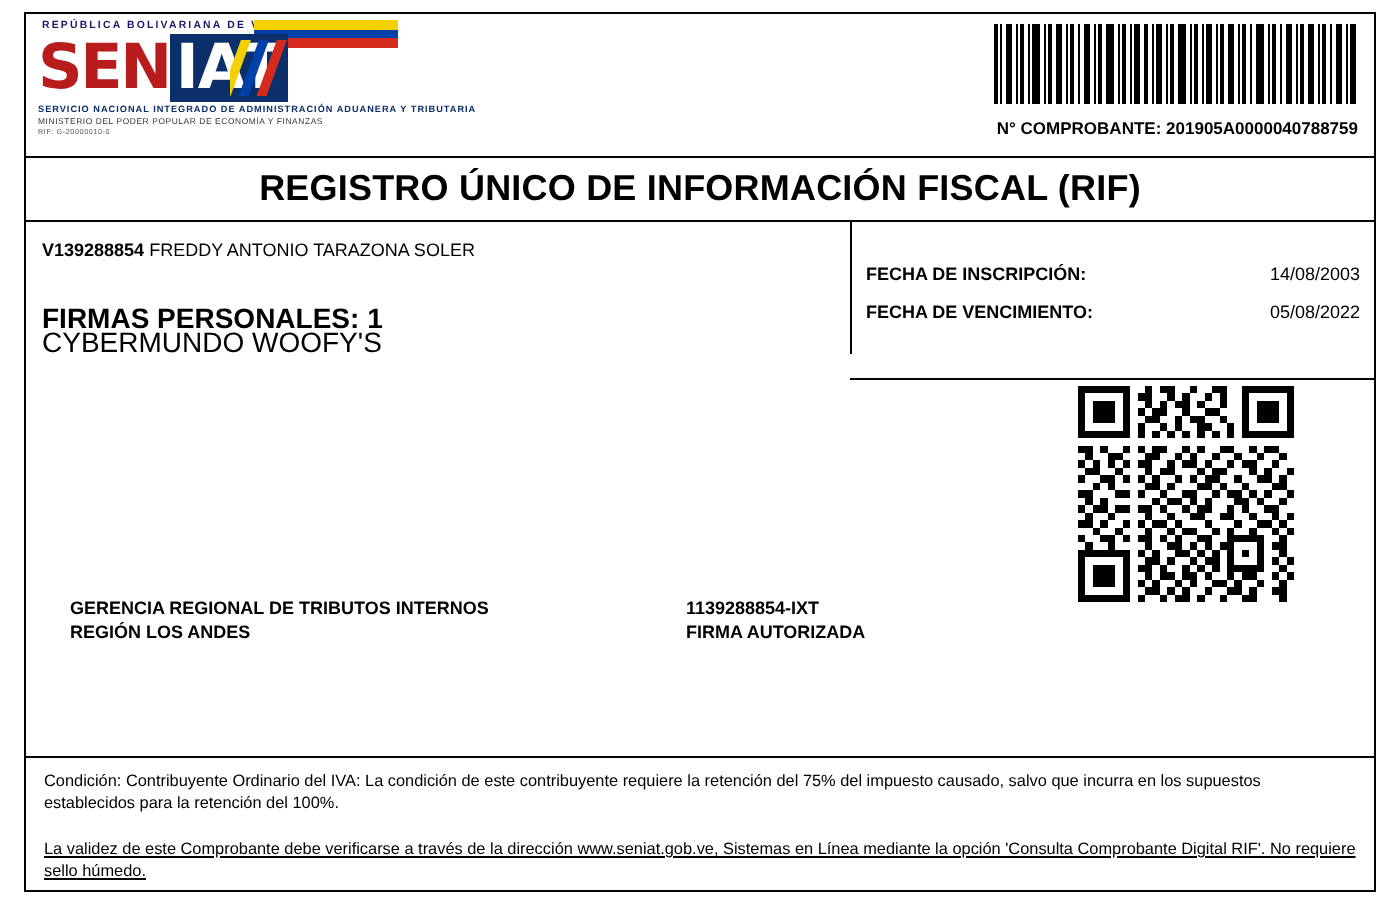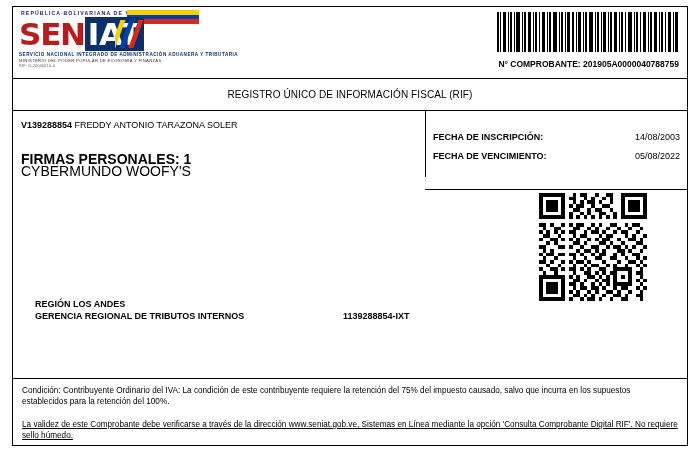--- a/index.html
+++ b/index.html
@@ -139,22 +139,22 @@
   
   .title-bar {
     height: 32px;
     border-bottom: 1px solid #000;
     display: flex;
     align-items: center;
     justify-content: center;
     box-sizing: border-box;
   }
   .title-bar .t {
-    font-size: 10px;
-    font-weight: normal;
+    font-size: 18px;
+    font-weight: bold;
     letter-spacing: 0.1px;
   }
 
   
   .body-area {
     position: relative;
     height: 268px;
     border-bottom: 1px solid #000;
     box-sizing: border-box;
   }
@@ -640,26 +640,27 @@
             <rect x="13" y="28" width="2" height="1"></rect>
               <rect x="16" y="28" width="1" height="1"></rect>
             <rect x="19" y="28" width="1" height="1"></rect>
               <rect x="22" y="28" width="2" height="1"></rect>
             <rect x="27" y="28" width="1" height="1"></rect>
           </g>
         </svg>
       </div>
 
       <div class="gerencia">
+        <div>GERENCIA REGIONAL DE TRIBUTOS INTERNOS</div>
         <div>REGIÓN LOS ANDES</div>
-        <div>GERENCIA REGIONAL DE TRIBUTOS INTERNOS</div>
       </div>
 
       <div class="firma-auth">
         <div>1139288854-IXT</div>
+        <div>FIRMA AUTORIZADA</div>
       </div>
     </div>
 
     <div class="cond">
       <div>
         <b>Condición: Contribuyente Ordinario del IVA:</b><span> La condición de este contribuyente requiere la retención del 75% del impuesto causado, salvo que incurra en los supuestos establecidos para la retención del 100%.</span>
       </div>
       <div class="p2">La validez de este Comprobante debe verificarse a través de la dirección www.seniat.gob.ve, Sistemas en Línea mediante la opción 'Consulta Comprobante Digital RIF'. No requiere sello húmedo.</div>
     </div>
 

